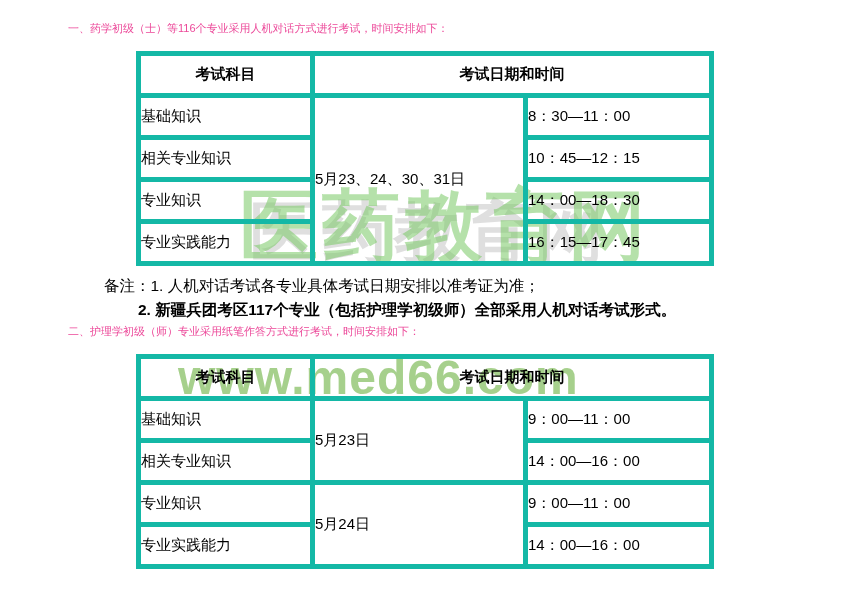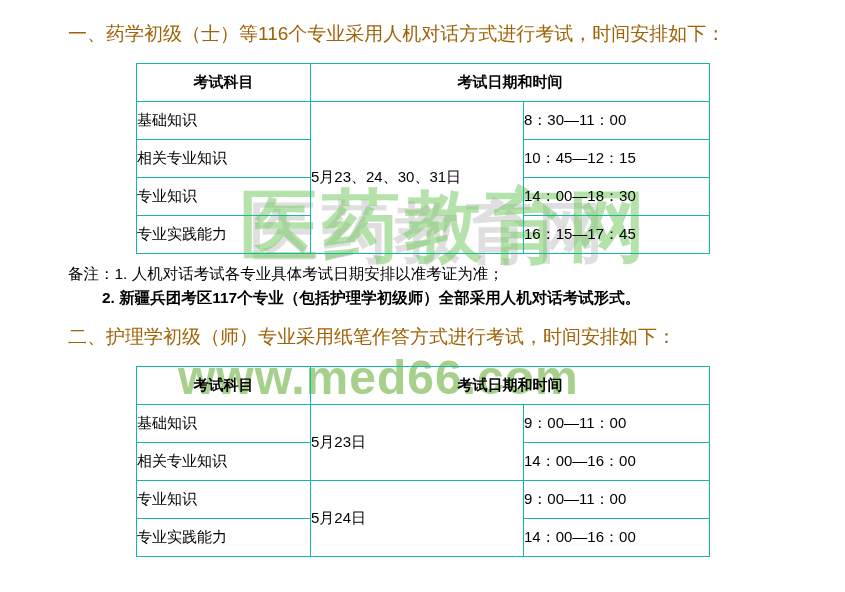--- a/index.html
+++ b/index.html
@@ -53,53 +53,54 @@
     letter-spacing: 1px;
     font-family: "Liberation Sans", sans-serif;
   }
 
   .section {
     position: absolute;
     left: 0;
     width: 845px;
   }
   .para {
-    font-size: 19px;
+    font-size: 11px;
     line-height: 1.5;
-    color: #a16207;
+    color: #ec4899;
     white-space: nowrap;
   }
   .para-indent {
     padding-left: 68px;
   }
 
   table.exam {
     border-collapse: collapse;
     table-layout: fixed;
     background: transparent;
   }
   table.exam td, table.exam th {
-    border: 1px solid #14b8a6;
+    border: 5px solid #14b8a6;
     vertical-align: middle;
     font-size: 15px;
     font-weight: normal;
     padding: 0;
     background: transparent;
     color: #000;
     margin-left: 20px;
   }
   table.exam th {
     font-weight: bold;
   }
   .cell-h { height: 37px; }
   .cell-hd { height: 37px; }
 
   .note-wrap {
     font-size: 15.5px;
     line-height: 1.55;
+    margin-left: 36px;
   }
   .note-line { white-space: nowrap; }
   .note-line.second { padding-left: 34px; font-weight: bold; }
 </style>
 </head>
 <body>
 
 <div class="page">
 
   <div class="wm wm-gray-big">医药教育网</div>

